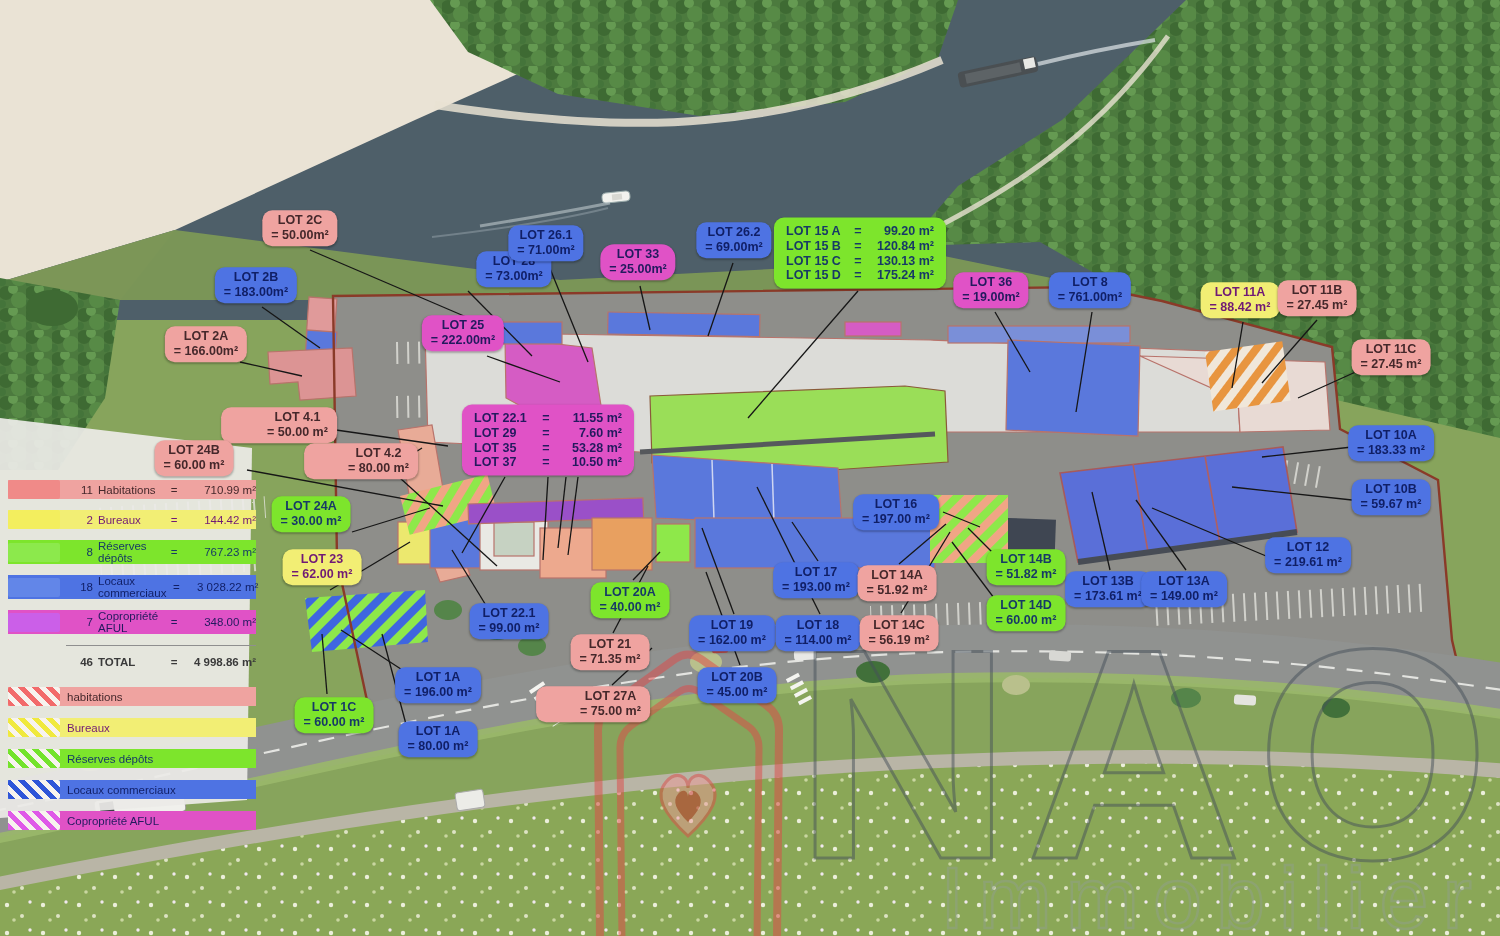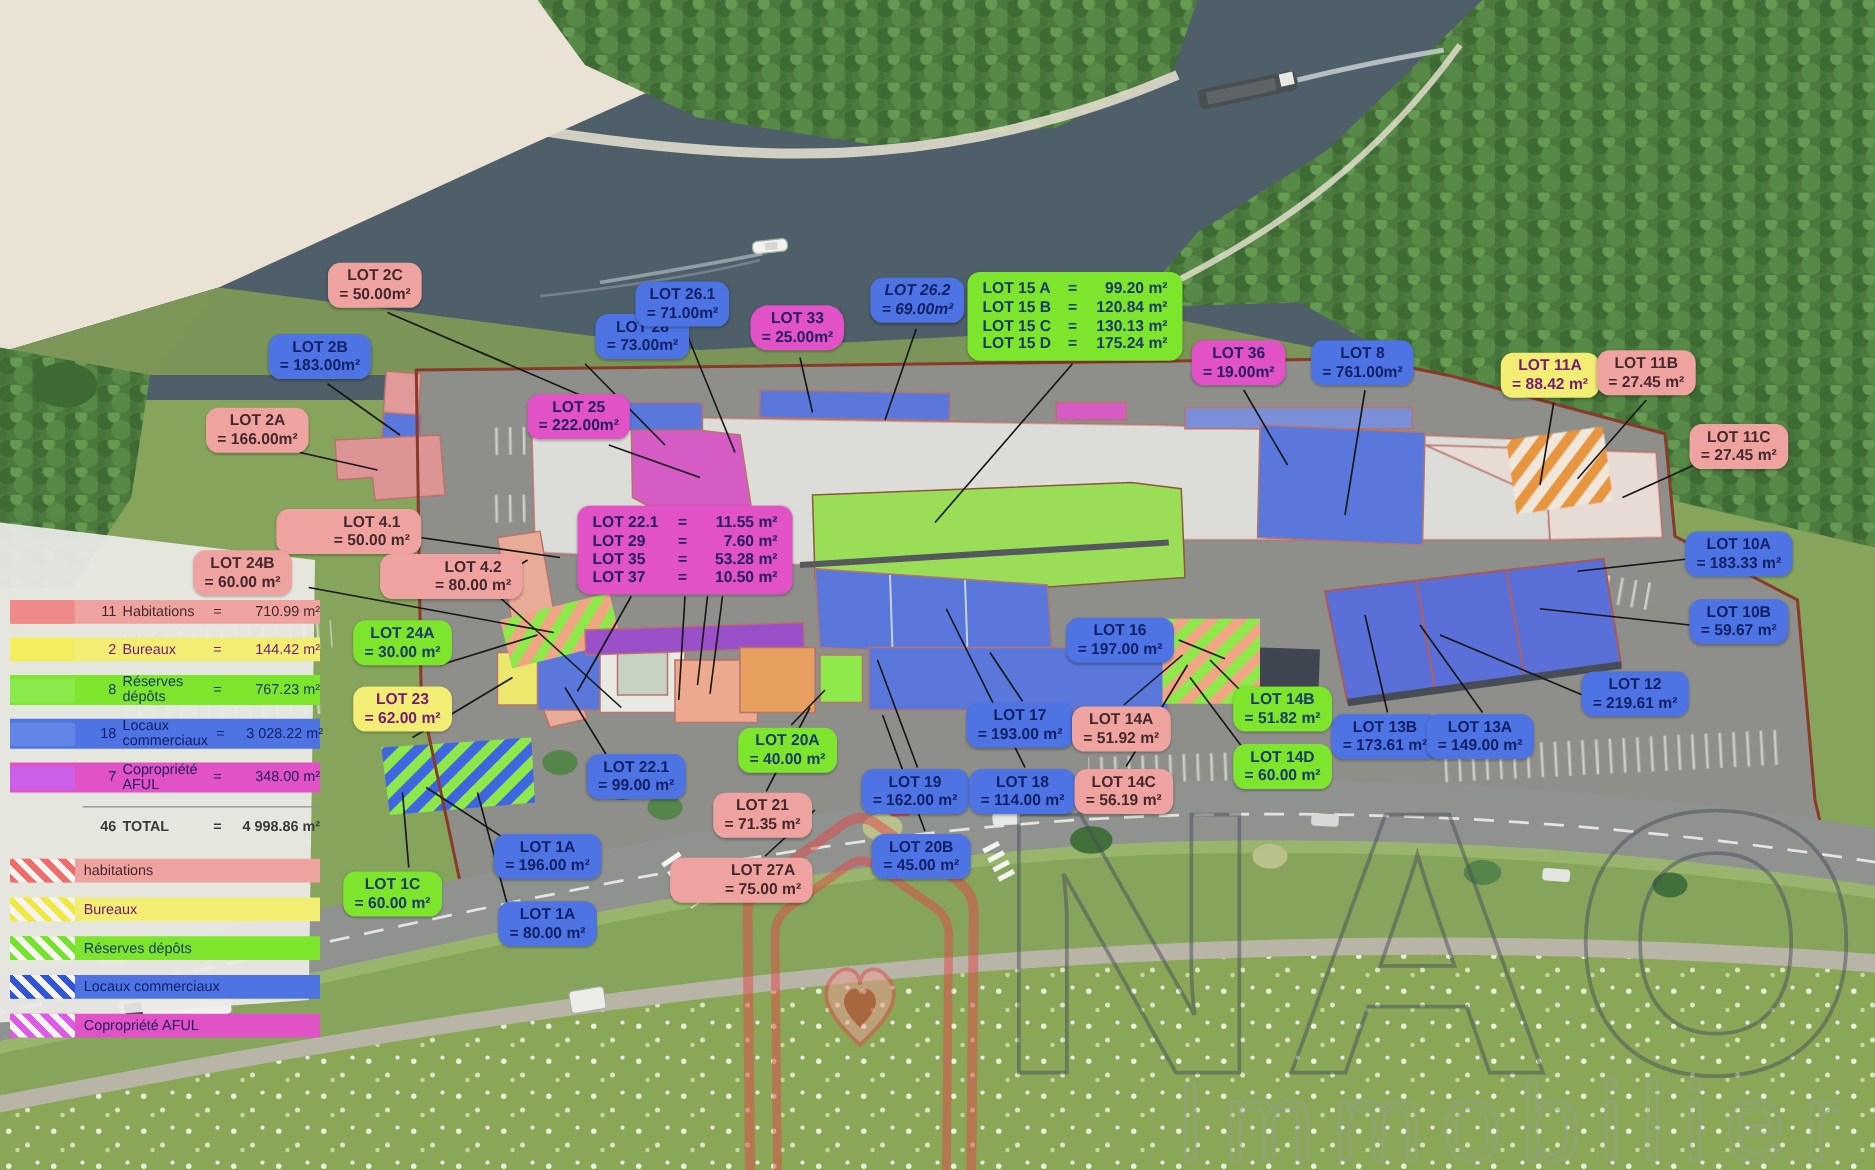--- a/index.html
+++ b/index.html
@@ -408,21 +408,21 @@
     <div class="lot-label cat-commercial" style="left: 546px; top: 243px;">
       <div class="ln1">LOT 26.1</div>
       <div class="ln2">= 71.00m²</div>
     </div>
 
     <div class="lot-label cat-aful" style="left: 638px; top: 262px; border-radius: 14px;">
       <div class="ln1">LOT 33</div>
       <div class="ln2">= 25.00m²</div>
     </div>
 
-    <div class="lot-label cat-commercial" style="left: 734px; top: 240px; font-style: italic;">
+    <div class="lot-label cat-commercial" style="left: 734px; top: 240px;">
       <div class="ln1">LOT 26.2</div>
       <div class="ln2">= 69.00m²</div>
     </div>
 
     <div class="lot-label cat-aful" style="left: 991px; top: 290px;">
       <div class="ln1">LOT 36</div>
       <div class="ln2">= 19.00m²</div>
     </div>
 
     <div class="lot-label cat-commercial" style="left: 1090px; top: 290px;">
@@ -458,21 +458,21 @@
     <div class="lot-label cat-habitation" style="left: 194px; top: 458px; text-align: center;">
       <div class="ln1">LOT 24B</div>
       <div class="ln2">= 60.00 m²</div>
     </div>
 
     <div class="lot-label cat-habitation" style="left: 361px; top: 461px; padding-left: 44px;">
       <div class="ln1">LOT 4.2</div>
       <div class="ln2">= 80.00 m²</div>
     </div>
 
-    <div class="lot-label cat-reserve" style="left: 322px; top: 514px;">
+    <div class="lot-label cat-reserve" style="left: 311px; top: 514px;">
       <div class="ln1">LOT 24A</div>
       <div class="ln2">= 30.00 m²</div>
     </div>
 
     <div class="lot-label cat-bureau" style="left: 322px; top: 567px;">
       <div class="ln1">LOT 23</div>
       <div class="ln2">= 62.00 m²</div>
     </div>
 
     <div class="lot-label cat-commercial" style="left: 509px; top: 621px;">
@@ -563,21 +563,21 @@
     <div class="lot-label cat-habitation" style="left: 593px; top: 704px; padding-left: 44px;">
       <div class="ln1">LOT 27A</div>
       <div class="ln2">= 75.00 m²</div>
     </div>
 
     <div class="lot-label cat-commercial" style="left: 438px; top: 685px;">
       <div class="ln1">LOT 1A</div>
       <div class="ln2">= 196.00 m²</div>
     </div>
 
-    <div class="lot-label cat-reserve" style="left: 314px; top: 715px;">
+    <div class="lot-label cat-reserve" style="left: 334px; top: 715px;">
       <div class="ln1">LOT 1C</div>
       <div class="ln2">= 60.00 m²</div>
     </div>
 
     <div class="lot-label cat-commercial" style="left: 438px; top: 739px;">
       <div class="ln1">LOT 1A</div>
       <div class="ln2">= 80.00 m²</div>
     </div>
   </div>
 

